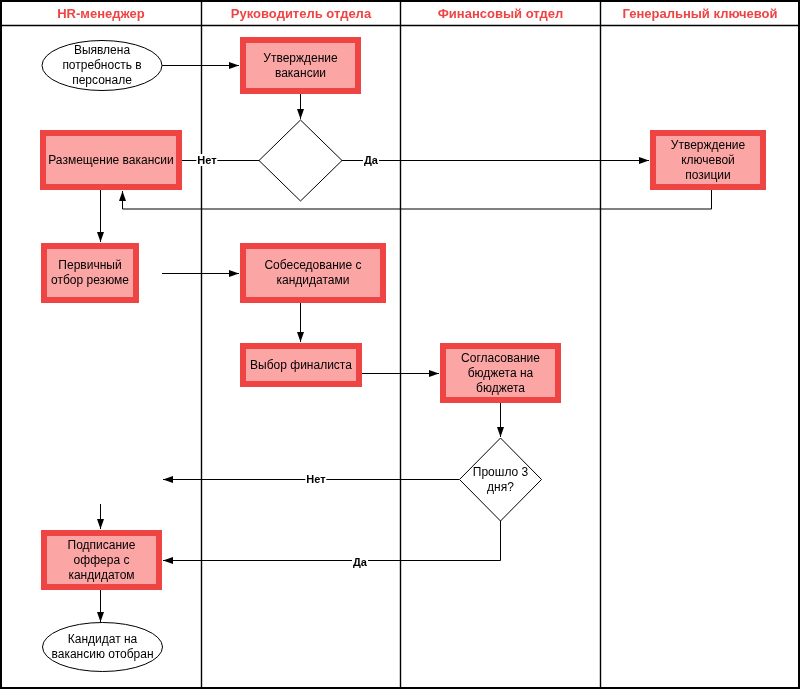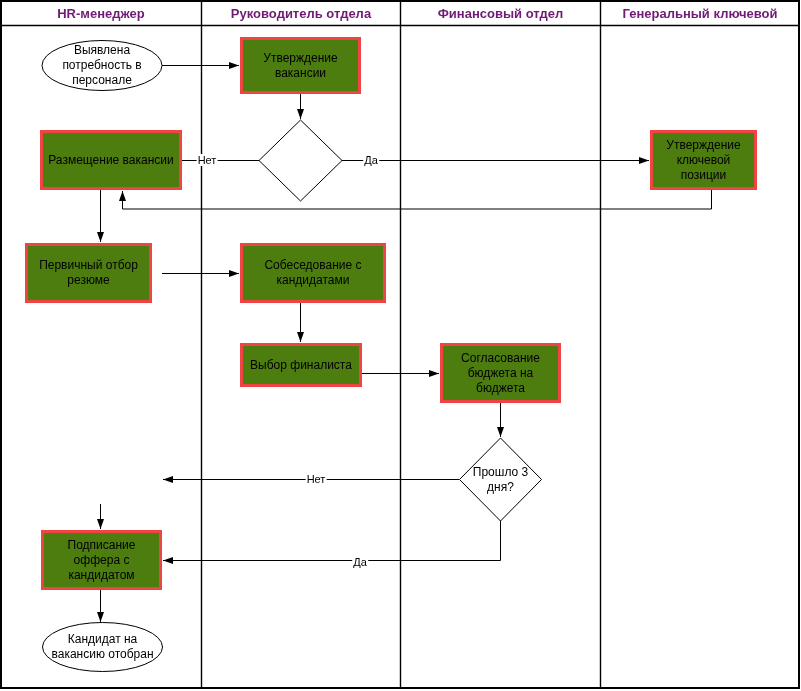--- a/index.html
+++ b/index.html
@@ -5,33 +5,34 @@
   html,body { margin:0; padding:0; background:#ffffff; }
   .diagram {
     position:relative; width:801px; height:691px; background:#ffffff;
     font-family:"Liberation Sans", sans-serif; color:#000;
     overflow:hidden;
   }
   .layer { position:absolute; left:0; top:0; z-index:0; }
   .lane-header {
     position:absolute; top:0; height:26px; z-index:2;
     display:flex; align-items:center; justify-content:center;
-    font-weight:bold; font-size:13px; color:#701a75;
+    font-weight:bold; font-size:13px; color:#ef4444;
   }
   .node {
     position:absolute; z-index:2; box-sizing:border-box;
     display:flex; align-items:center; justify-content:center;
     text-align:center; font-size:12px; line-height:1.25; color:#000;
   }
-  .process { background:#4d7c0f; border:3px solid #ef4444; padding:0 2px; }
+  .process { background:#fca5a5; border:6px solid #ef4444; padding:0 2px; }
   .shape-label { background:transparent; z-index:3;text-align:center; }
   .edge-label {
     position:absolute; z-index:4; transform:translate(-50%,-50%);
     background:#ffffff; padding:0 1px; font-size:11px; color:#000;
     white-space:nowrap;
+    font-weight:bold;
   }
 </style>
 </head>
 <body>
 
 <div class="diagram">
 
   <svg class="layer" width="801" height="691" viewBox="0 0 801 691">
     <defs>
       <marker id="arrow" viewBox="0 0 10 7" refX="10" refY="3.5" markerWidth="10" markerHeight="7" markerUnits="userSpaceOnUse" orient="auto">
@@ -76,22 +77,22 @@
   <div class="lane-header" style="left:201px;width:200px">Руководитель отдела</div>
   <div class="lane-header" style="left:401px;width:199px">Финансовый отдел</div>
   <div class="lane-header" style="left:600px;width:200px">Генеральный ключевой</div>
 
   <div class="node shape-label" style="left:47px;top:41px;width:110px;height:48px">Выявлена потребность в персонале</div>
   <div class="node shape-label" style="left:460px;top:449px;width:81px;height:61px">Прошло 3 дня?</div>
   <div class="node shape-label" style="left:47px;top:623px;width:111px;height:48px">Кандидат на вакансию отобран</div>
 
   <div class="node process" style="left:240px;top:37px;width:121px;height:57px">Утверждение вакансии</div>
   <div class="node process" style="left:40px;top:130px;width:142px;height:60px">Размещение вакансии</div>
-  <div class="node process" style="left:650px;top:130px;width:107px;height:60px">Утверждение ключевой позиции</div>
-  <div class="node process" style="left:25px;top:243px;width:127px;height:60px">Первичный отбор резюме</div>
+  <div class="node process" style="left:650px;top:130px;width:116px;height:60px">Утверждение ключевой позиции</div>
+  <div class="node process" style="left:41px;top:243px;width:98px;height:60px">Первичный отбор резюме</div>
   <div class="node process" style="left:240px;top:243px;width:146px;height:60px">Собеседование с кандидатами</div>
   <div class="node process" style="left:240px;top:343px;width:122px;height:44px">Выбор финалиста</div>
   <div class="node process" style="left:440px;top:343px;width:121px;height:60px">Согласование бюджета на бюджета</div>
   <div class="node process" style="left:41px;top:530px;width:121px;height:60px">Подписание оффера с кандидатом</div>
 
   <span class="edge-label" style="left:207px;top:160px">Нет</span>
   <span class="edge-label" style="left:371px;top:160px">Да</span>
   <span class="edge-label" style="left:316px;top:479px">Нет</span>
   <span class="edge-label" style="left:360px;top:562px">Да</span>
 

